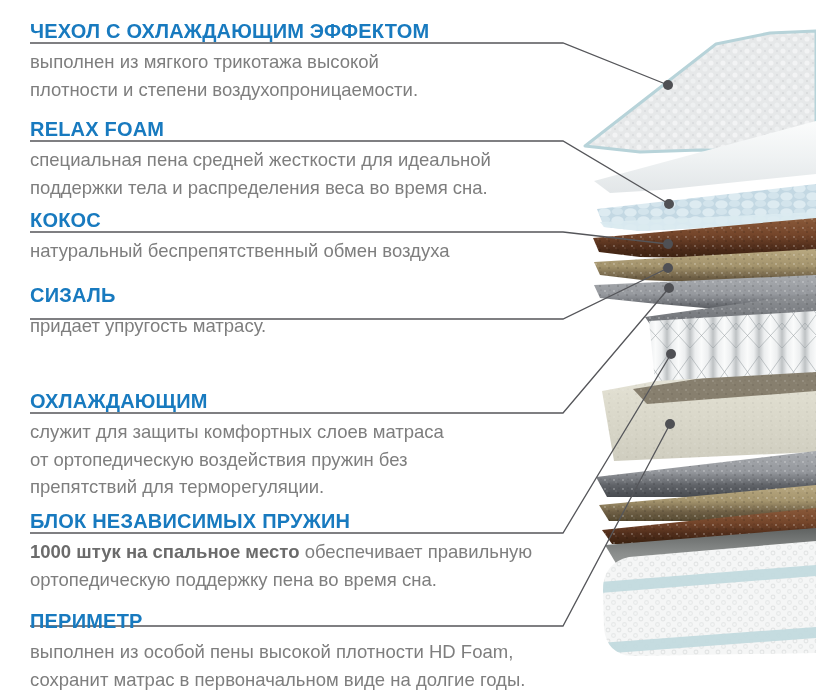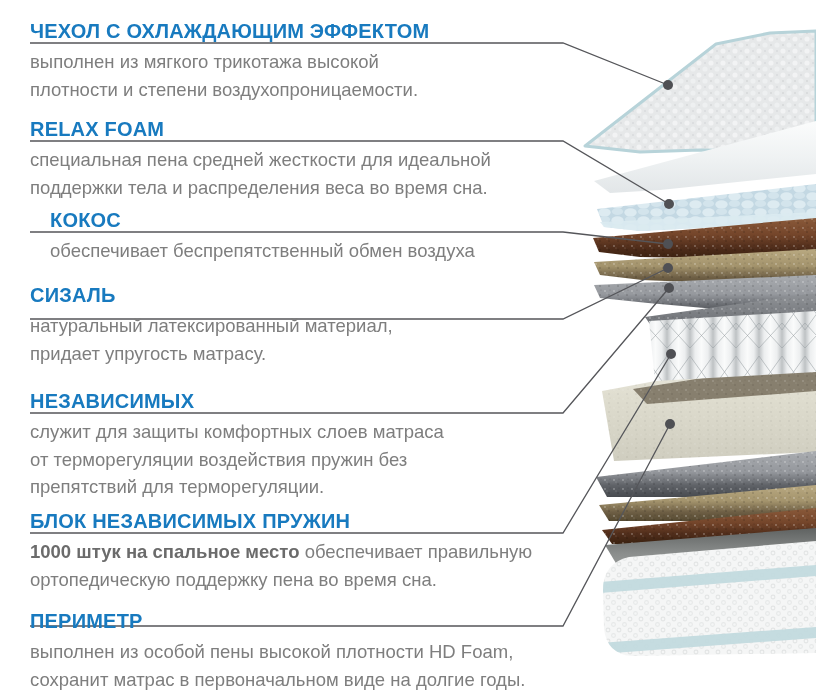--- a/index.html
+++ b/index.html
@@ -179,38 +179,37 @@
           <div class="line">плотности и степени воздухопроницаемости.</div>
         </div>
       </div>
       <div class="sec" style="top: 118px;">
         <span class="sec-title">RELAX FOAM</span>
         <div class="sec-body">
           <div class="line">специальная пена средней жесткости для идеальной</div>
           <div class="line">поддержки тела и распределения веса во время сна.</div>
         </div>
       </div>
-      <div class="sec" style="top: 209px; margin-left: 20px;">
+      <div class="sec" style="top: 209px;">
         <span class="sec-title">КОКОС</span>
         <div class="sec-body">
-          <div class="line">обеспечивает беспрепятственный обмен воздуха</div>
+          <div class="line">натуральный беспрепятственный обмен воздуха</div>
         </div>
       </div>
       <div class="sec" style="top: 284px;">
         <span class="sec-title">СИЗАЛЬ</span>
         <div class="sec-body">
-          <div class="line">натуральный латексированный материал,</div>
           <div class="line">придает упругость матрасу.</div>
         </div>
       </div>
       <div class="sec" style="top: 390px;">
-        <span class="sec-title">НЕЗАВИСИМЫХ</span>
+        <span class="sec-title">ОХЛАЖДАЮЩИМ</span>
         <div class="sec-body">
           <div class="line">служит для защиты комфортных слоев матраса</div>
-          <div class="line">от терморегуляции воздействия пружин без</div>
+          <div class="line">от ортопедическую воздействия пружин без</div>
           <div class="line">препятствий для терморегуляции.</div>
         </div>
       </div>
       <div class="sec" style="top: 510px;">
         <span class="sec-title">БЛОК НЕЗАВИСИМЫХ ПРУЖИН</span>
         <div class="sec-body">
           <div class="line"><span class="bold-lead">1000 штук на спальное место</span><span>обеспечивает правильную</span></div>
           <div class="line">ортопедическую поддержку пена во время сна.</div>
         </div>
       </div>

